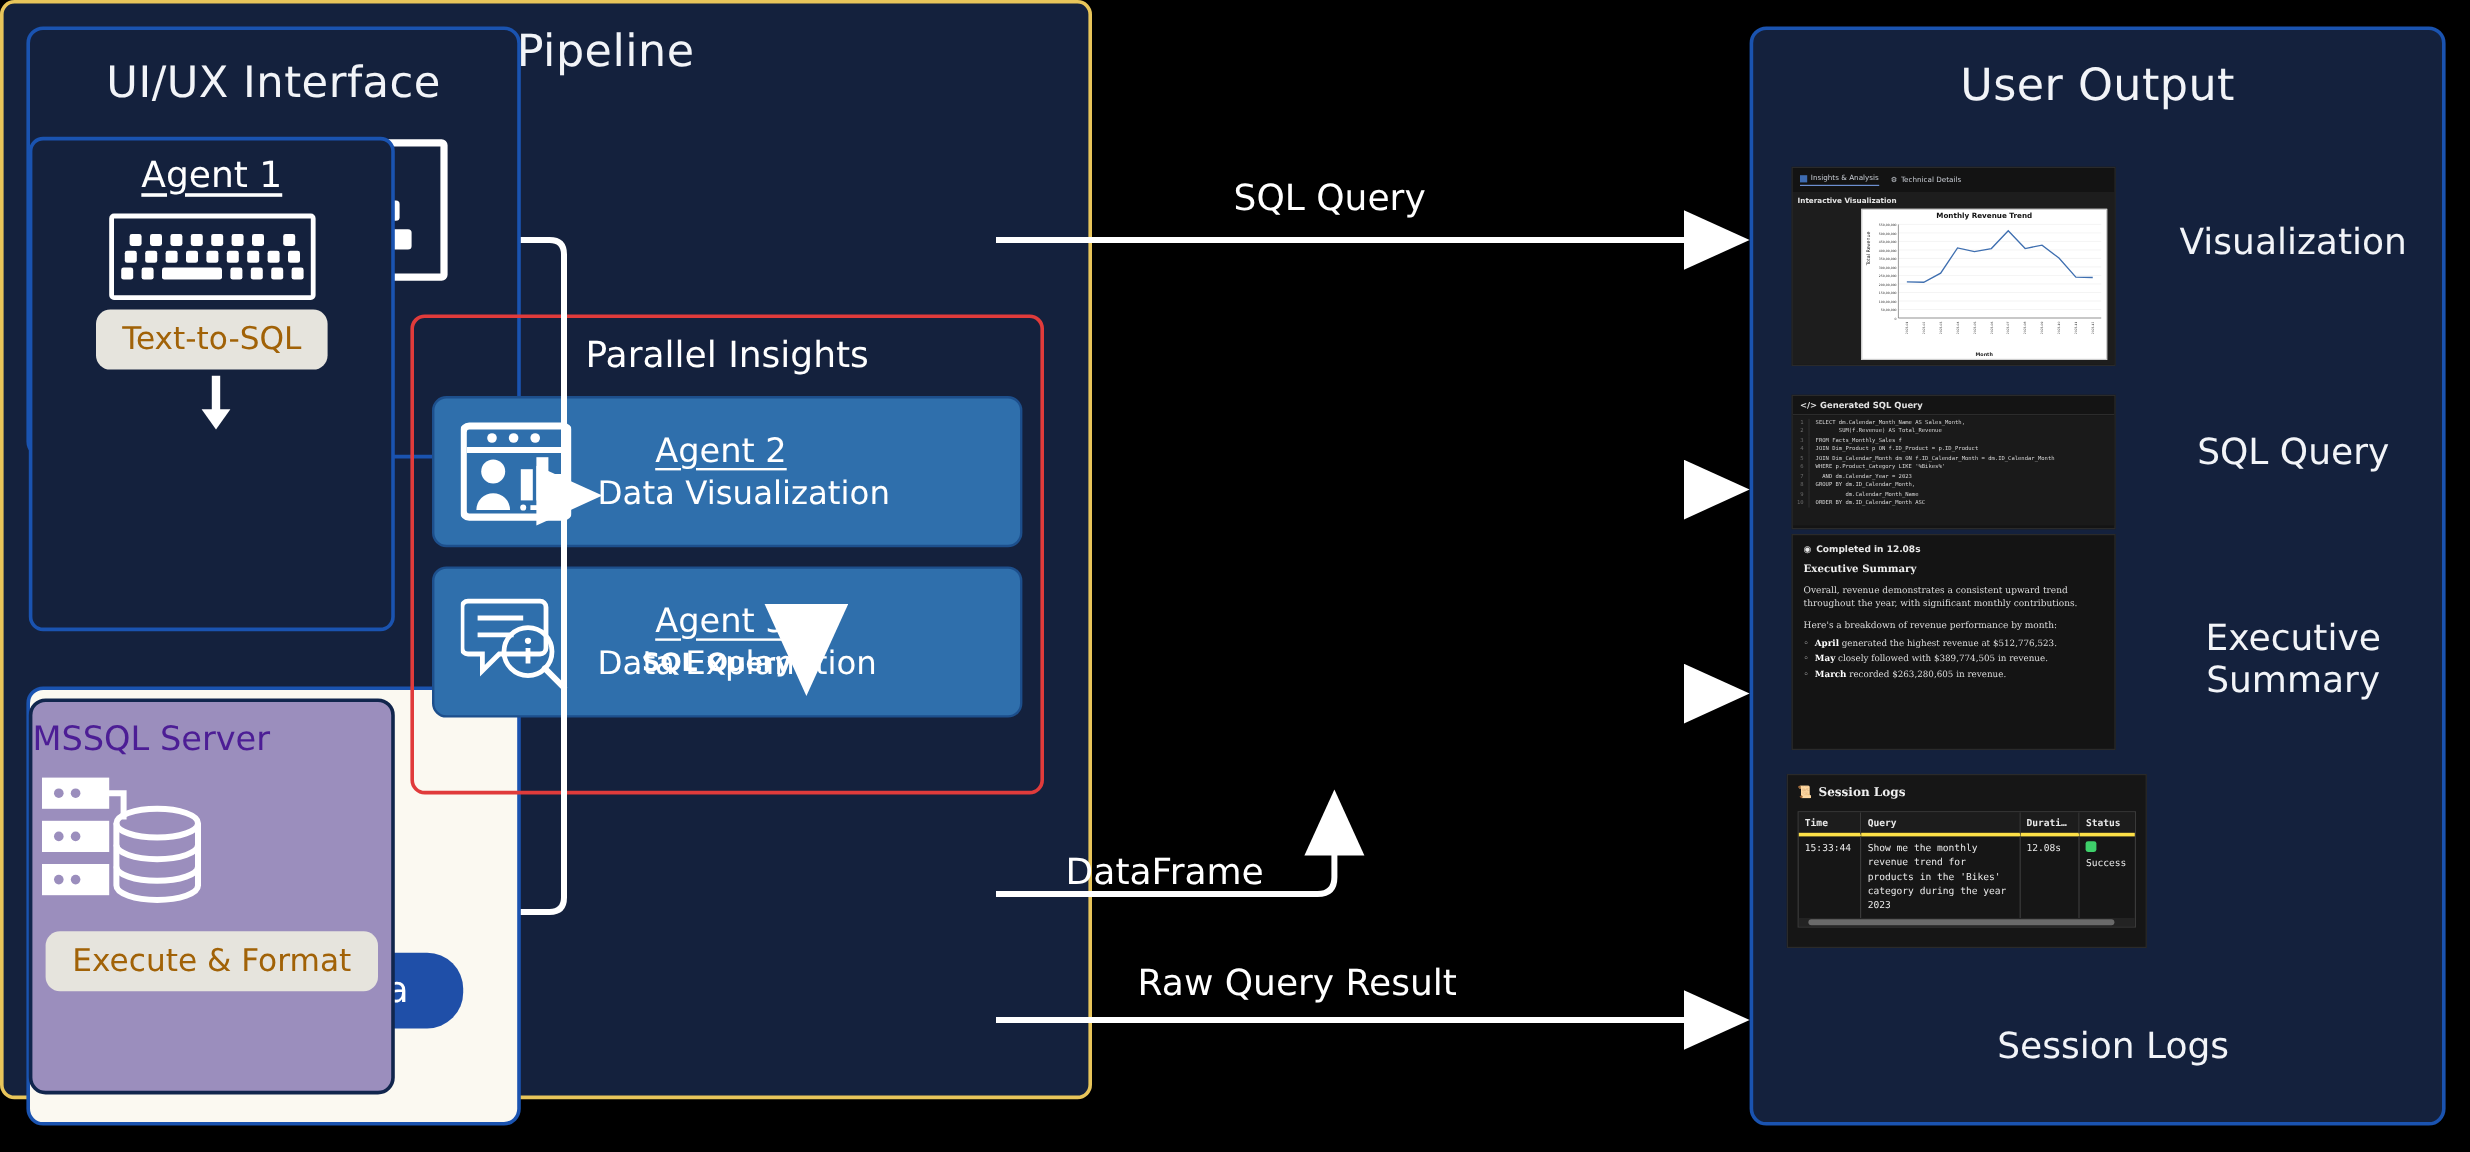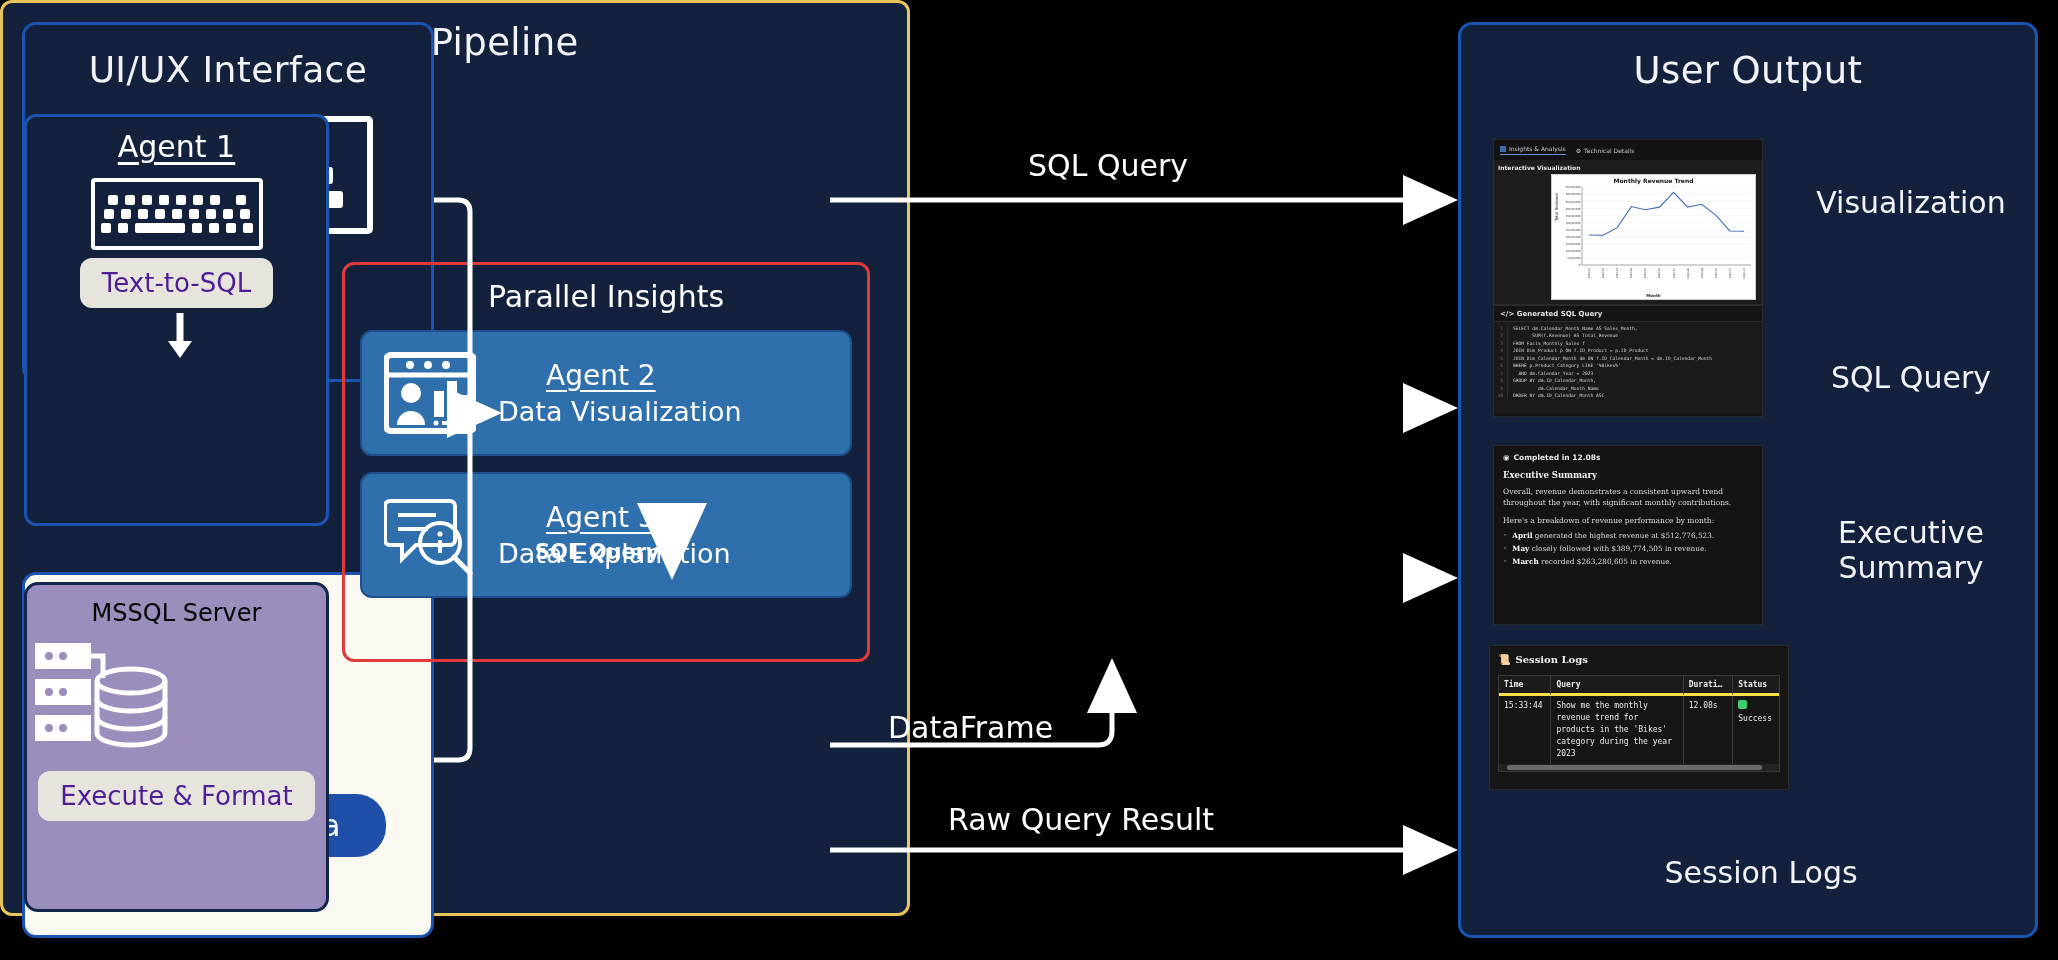--- a/index.html
+++ b/index.html
@@ -117,30 +117,30 @@
   .sql-cyl .water { position:absolute; left:14px; top:4px; width:76px;height:18px;border-radius:50%;background:#45c6f0;}
   .sql-cyl .bodyc { position:absolute; left:6px; top:13px; width:92px;height:78px;background:linear-gradient(#2f79c9,#2464ab);}
   .sql-cyl .botc  { position:absolute; left:6px; top:68px; width:92px;height:26px;border-radius:50%;background:#2f79c9;}
   .sql-cyl .txt {
     position:absolute; left:0; top:34px; width:92px; text-align:center;
     color:#fff; font-weight:700; font-size:26px; font-family:"Liberation Sans",sans-serif;
   }
   .gear { position:absolute; right:-2px; bottom:8px; color:#8a8a8a; font-size:34px; line-height:1; }
 
   .pill-small {
-    display:block; margin: 8px auto 0; background:#e6e4dd; color:#4c1d95;
+    display:block; margin: 8px auto 0; background:#e6e4dd; color:#a16207;
     border-radius: 12px; font-size: 26px; padding: 10px 22px;
     text-align:center; width: max-content;
   }
 
   #mssql {
     position:absolute; left: 24px; top: 582px; width: 305px; height: 330px;
     background:#9b8ebd; border:3px solid #11264d; border-radius:14px;
   }
-  #mssql .box-title { text-align:center; color:#000000; font-size:24px; margin-top:14px; }
+  #mssql .box-title { color:#4c1d95; font-size:28px; margin-top:14px; }
 
   .server-icon { width: 150px; height: 122px; margin: 10px auto 0; position: relative; }
 
   #insights {
     position:absolute; left: 342px; top: 262px; width: 528px; height: 400px;
     border:3px solid #e03b3b; border-radius: 12px; background: transparent;
   }
   #insights .box-title { text-align:center; color:#fff; font-size:30px; margin-top:14px; }
 
   .agent-card {
@@ -174,21 +174,21 @@
   .vz-tab.active { border-bottom:1px solid #6d8fd0; padding-bottom:2px; }
   .vz-sq { width:6px;height:6px;background:#3e6bb0;display:inline-block;}
   .vz-body { height: 146px; background:#1d1d1d; padding:4px 4px 0 4px; position:relative;}
   .vz-sub { color:#e6e6e6; font-size:6px; font-weight:bold; }
   .chartbox { position:absolute; left: 57px; top: 14px; width: 205px; height: 126px; background:#fff; border:1px solid #cfcfcf;}
   .chart-title { text-align:center; font-size:6px; font-weight:bold; color:#111; margin-top:2px;}
   .ylab { position:absolute; left:2px; top:46px; font-size:4px; color:#222; transform: rotate(-90deg); transform-origin: left top; }
   .xlab { position:absolute; left:0; bottom:1px; width:100%; text-align:center; font-size:4px; color:#222; font-weight:bold;}
 
   
-  #shot-sql { left: 32px; top: 280px; width: 270px; height: 112px; background:#141414; }
+  #shot-sql { left: 32px; top: 304px; width: 270px; height: 112px; background:#141414; }
   .sqlhdr { color:#e4e4e4; font-size:7px; font-weight:bold; padding:4px 0 3px 6px; border-bottom:1px solid #2c2c2c;}
   .sqlbody { padding:3px 0 0 0; background:#1a1a1a; height: 92px; }
   .sqlrow { display:flex; font-family:"DejaVu Sans Mono", monospace; font-size:4.6px; line-height:1.62; }
   .sqlno { width:14px; text-align:right; color:#6b6b6b; padding-right:4px; border-right:1px solid #2e2e2e; }
   .sqlcode { padding-left:5px; color:#d6d6d6; white-space:pre; }
 
   
   #shot-exec { left: 32px; top: 420px; width: 270px; height: 180px; background:#141414; padding:7px 9px; }
   .ex-done { color:#e8e8e8; font-size:7.5px; font-weight:600; display:flex; gap:4px; align-items:center;}
   .ex-h { color:#f1f1f1; font-size:8.5px; font-weight:bold; margin-top:8px; font-family:"DejaVu Serif", serif;}

